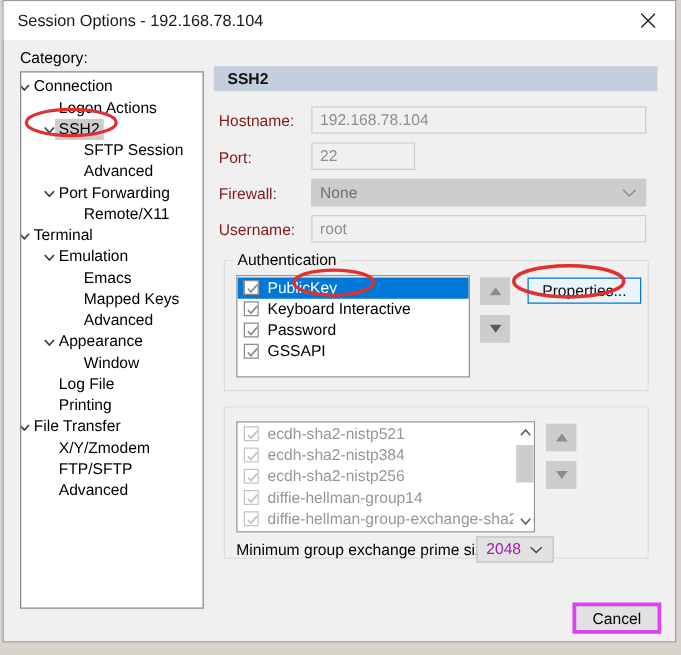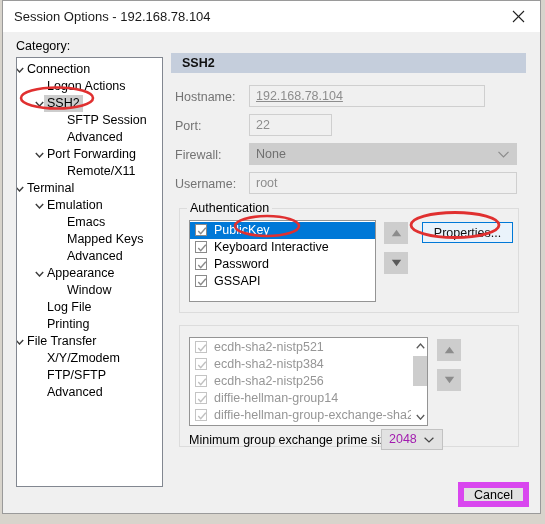--- a/index.html
+++ b/index.html
@@ -124,21 +124,21 @@
     left: 11px;
     top: 3px;
     font-weight: bold;
     font-size: 12.5px;
     color: #111;
   }
 
   .field-label {
     position: absolute;
     font-size: 12.5px;
-    color: #737373;
+    color: #7f1d1d;
   }
   .textbox {
     position: absolute;
     background: #f0f0f0;
     border: 1px solid #cfcfcf;
     box-sizing: border-box;
     height: 22px;
     line-height: 20px;
     padding-left: 6px;
     font-size: 12.5px;
@@ -300,21 +300,21 @@
     height: 19px;
     display: flex;
     align-items: center;
   }
 
   
   .btn {
     position: absolute;
     height: 25px;
     background: #e1e1e1;
-    border: 6px solid #d946ef;
+    border: 3px solid #d946ef;
     box-sizing: border-box;
     font-size: 12.5px;
     color: #000;
     display: flex;
     align-items: center;
     justify-content: center;
     cursor: default;
   }
   .btn.default {
     border: 2px solid #0078d7;
@@ -444,21 +444,21 @@
         </div>
     </div>
 
     <div class="right-pane">
 
       <div class="pane-header">
         <span>SSH2</span>
       </div>
 
       <div class="field-label" style="left:4px; top:37px;">Hostname:</div>
-      <div class="textbox" style="left:78px; top:32px; width:236px;text-decoration:underline;">192.168.78.104</div>
+      <div class="textbox" style="left:78px; top:32px; width:268px;">192.168.78.104</div>
 
       <div class="field-label" style="left:4px; top:66px;">Port:</div>
       <div class="textbox" style="left:78px; top:61px; width:83px;">22</div>
 
       <div class="field-label" style="left:4px; top:95px;">Firewall:</div>
       <div class="combo-disabled" style="left:78px; top:90px; width:268px;">
         <span>None</span>
         <span class="arrow">
           <svg width="11" height="7" viewBox="0 0 11 7">
               <polyline points="0.5,0.8 5.5,5.8 10.5,0.8" fill="none" stroke="#8b8b8b" stroke-width="1.2"></polyline>

